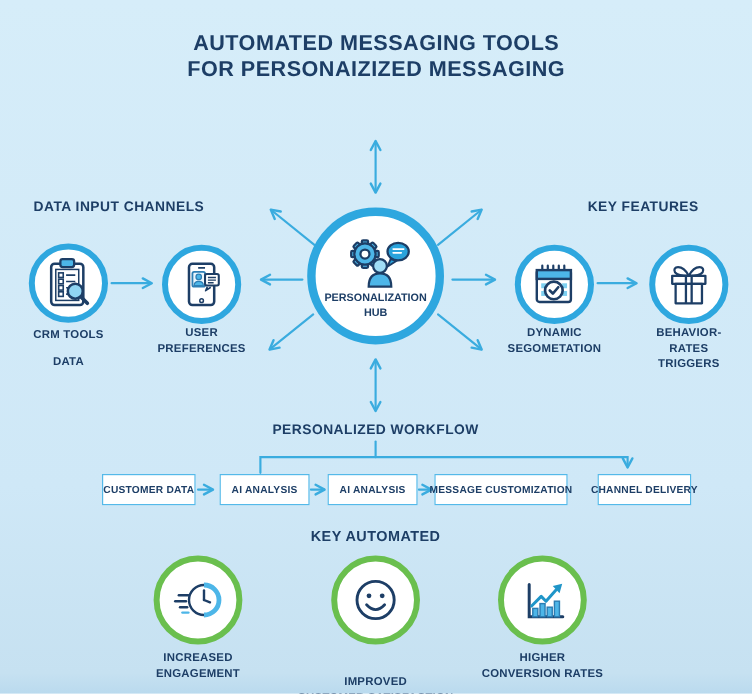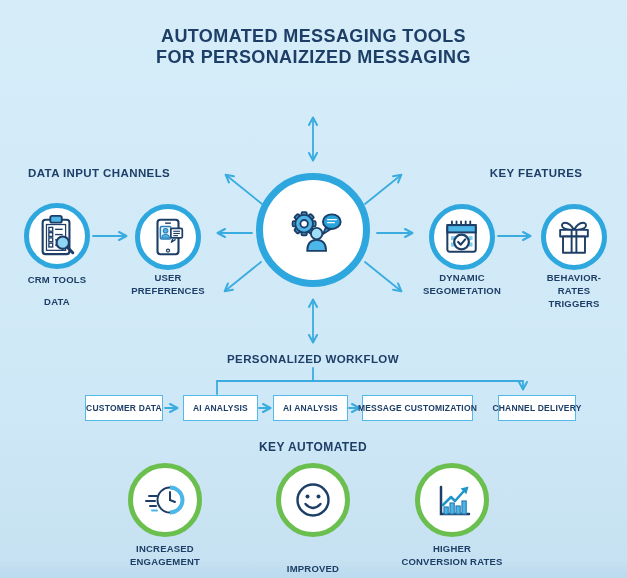--- a/index.html
+++ b/index.html
@@ -139,20 +139,22 @@
       <circle cx="20.5" cy="17" r="3.6" fill="#fff" stroke="#1d3e66" stroke-width="1.8"></circle>
       <path d="M41,21 L38.5,27 L45.5,22.5 Z" fill="#29a3dc" stroke="#1d3e66" stroke-width="1.5"></path>
       <ellipse cx="47" cy="15" rx="8.5" ry="7" fill="#29a3dc" stroke="#1d3e66" stroke-width="1.8"></ellipse>
       <g stroke="#fff" stroke-width="1.3" stroke-linecap="round">
         <path d="M43,13 H51.5"></path>
           <path d="M43,16 H49.5"></path>
       </g>
       <circle cx="32.5" cy="26.5" r="5.5" fill="#9fdcf5" stroke="#1d3e66" stroke-width="1.8"></circle>
       <path d="M23.5,43 Q23.5,32.5 32.5,32.5 Q41.5,32.5 41.5,43 Z" fill="#4db6e8" stroke="#1d3e66" stroke-width="1.8"></path>
     </svg>
+    <div class="hub-label">PERSONALIZATION
+HUB</div>
   </div>
 
   <div class="node blue" style="left:429px;top:204px;">
     <svg width="44" height="44" viewBox="0 0 48 48">
       <g stroke="#1d3e66" stroke-width="2" stroke-linecap="round">
         <path d="M13,7 V12"></path>
           <path d="M18,7 V12"></path>
           <path d="M23,7 V12"></path>
           <path d="M28,7 V12"></path>
           <path d="M33,7 V12"></path>

